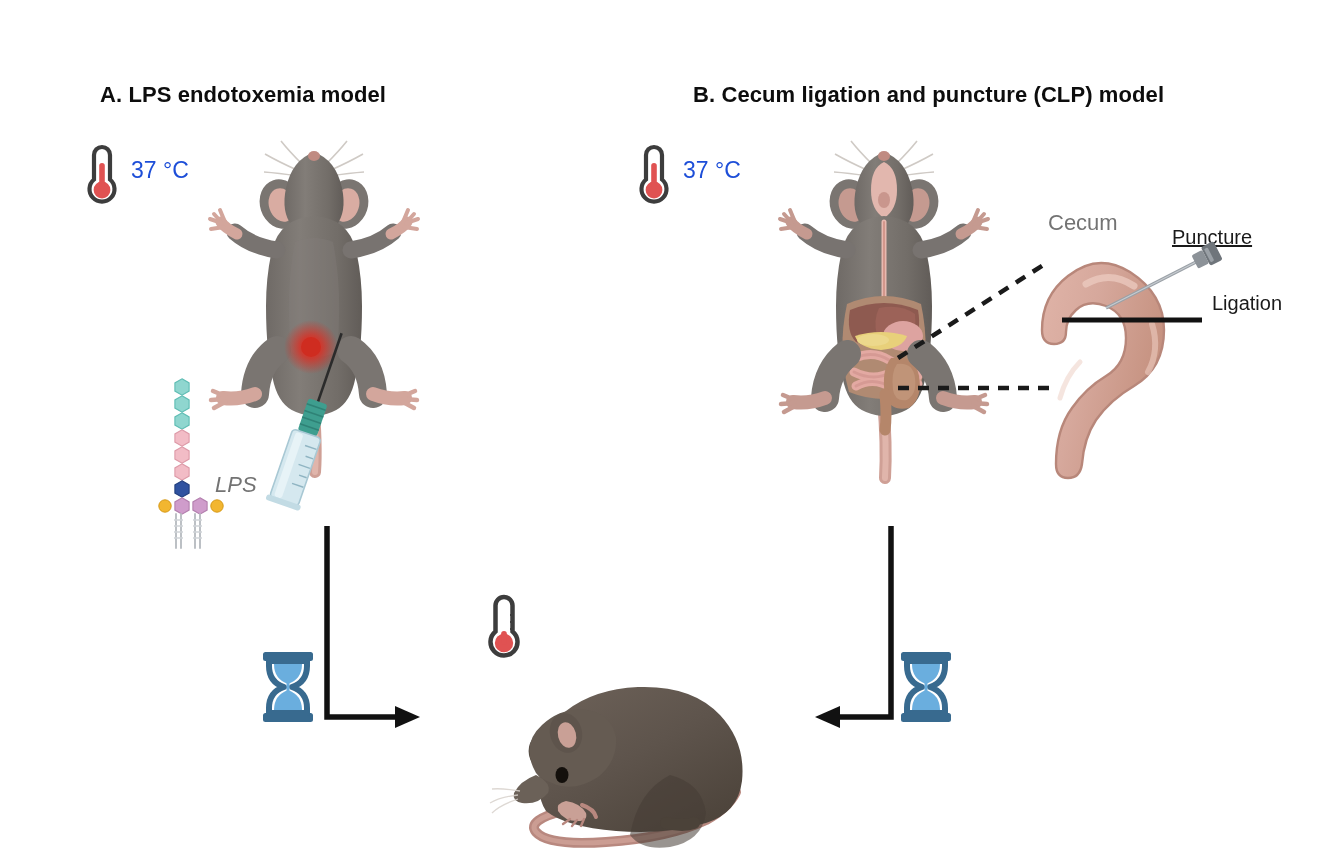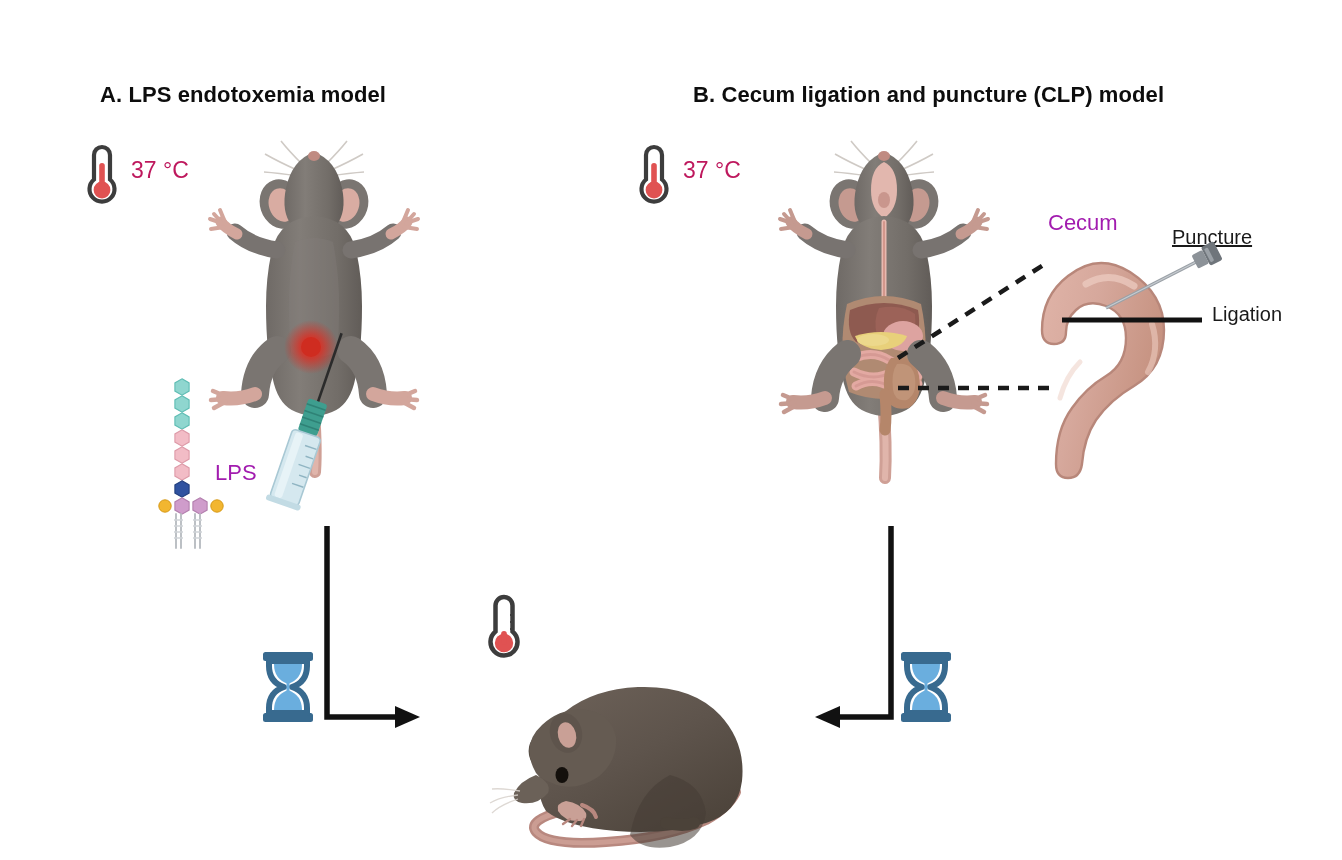--- a/index.html
+++ b/index.html
@@ -16,26 +16,26 @@
 
   .panel-title{
     font-weight:bold;
     font-size:22px;
     color:#0d0d0d;
     letter-spacing:0.1px;
     white-space:nowrap;
   }
   .temp-label{
     font-size:23px;
-    color:#be185d;
+    color:#1d4ed8;
     white-space:nowrap;
   }
   .inline-label{
     font-size:22px;
-    color:#a21caf;
+    color:#737373;
     white-space:nowrap;
   }
   .small-label{
     font-size:20px;
     color:#1a1a1a;
     white-space:nowrap;
   }
   svg{display:block;overflow:visible;}
 </style>
 </head>
@@ -224,21 +224,21 @@
           <path d="M31 136 v34"></path>
         <path d="M45 136 v34"></path>
           <path d="M50 136 v34"></path>
       </g>
       <g stroke="#cfd3d8" stroke-width="1.4" fill="none">
         <path d="M24 142 h9 M24 148 h9 M24 154 h9 M24 160 h9"></path>
         <path d="M43 142 h9 M43 148 h9 M43 154 h9 M43 160 h9"></path>
       </g>
     </svg>
   </div>
-  <div class="abs inline-label" style="left:215px;top:460px;">LPS</div>
+  <div class="abs inline-label" style="left:215px;top:472px;font-style:italic;">LPS</div>
 
   <div class="abs" style="left:755px;top:132px;">
     <svg width="260" height="340" viewBox="0 0 260 340">
       <defs>
         <linearGradient id="furB" x1="0" y1="0" x2="1" y2="0">
           <stop offset="0%" stop-color="#6f6a66"></stop>
           <stop offset="35%" stop-color="#827d78"></stop>
           <stop offset="75%" stop-color="#726d68"></stop>
           <stop offset="100%" stop-color="#615c58"></stop>
         </linearGradient>
@@ -343,21 +343,21 @@
     </svg>
   </div>
 
   <svg class="abs" style="left:880px;top:240px;" width="200" height="170">
     <line x1="18" y1="118" x2="168" y2="22" stroke="#1a1a1a" stroke-width="4.5" stroke-dasharray="11 9" stroke-linecap="butt"></line>
     <line x1="18" y1="148" x2="178" y2="148" stroke="#1a1a1a" stroke-width="4.5" stroke-dasharray="11 9" stroke-linecap="butt"></line>
   </svg>
 
   <div class="abs inline-label" style="left:1048px;top:210px;">Cecum</div>
   <div class="abs small-label" style="left:1172px;top:226px;text-decoration:underline;">Puncture</div>
-  <div class="abs small-label" style="left:1212px;top:303px;">Ligation</div>
+  <div class="abs small-label" style="left:1212px;top:292px;">Ligation</div>
 
   <svg class="abs" style="left:1020px;top:238px;" width="230" height="210" viewBox="0 0 230 210">
     <defs>
       <linearGradient id="cecGrad" x1="0" y1="0" x2="1" y2="0.4">
         <stop offset="0%" stop-color="#e0b4a8"></stop>
         <stop offset="45%" stop-color="#d6a89c"></stop>
         <stop offset="100%" stop-color="#c5917f"></stop>
       </linearGradient>
     </defs>
 

